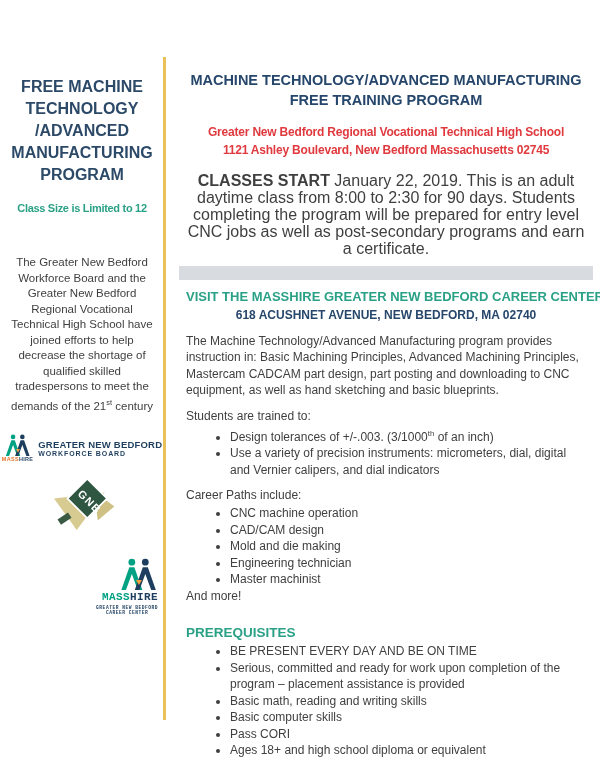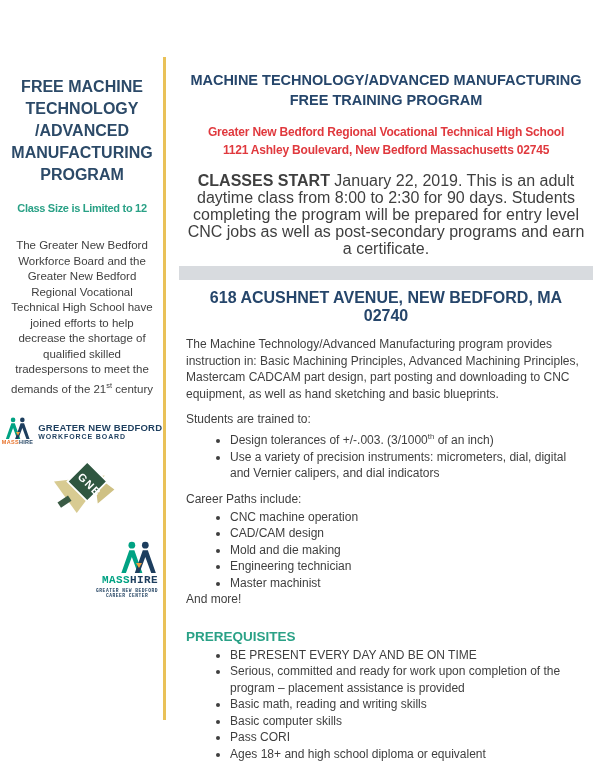--- a/index.html
+++ b/index.html
@@ -3,21 +3,21 @@
 <meta charset="utf-8">
 <style>
   html,body{margin:0;padding:0;background:#fff;}
   body{width:600px;height:776px;overflow:hidden;font-family:"Liberation Sans",sans-serif;}
   .page{position:relative;width:600px;height:776px;background:#ffffff;}
 
   
   .sidebar{position:absolute;left:6px;top:76px;width:152px;text-align:center;}
   .sb-title{color:#2c4a68;font-weight:bold;font-size:16px;line-height:22px;margin:0;}
   .sb-class{margin-top:16px;color:#2aa186;font-weight:bold;font-size:11px;letter-spacing:-0.3px;white-space:nowrap;}
-  .sb-about{margin:24px 0 0;color:#3f3f3f;font-size:11.5px;line-height:15.5px;}
+  .sb-about{margin:41px 0 0;color:#3f3f3f;font-size:11.5px;line-height:15.5px;}
   sup{font-size:0.65em;}
 
   .logo-wfb{margin-top:20px;display:flex;align-items:center;justify-content:center;gap:5px;}
   .logo-wfb .icon-col{display:flex;flex-direction:column;align-items:center;}
   .brand-sm{font-size:5.5px;font-weight:bold;letter-spacing:0.3px;line-height:6px;}
   .brand-mass-o{color:#e8722a;} .brand-mass-t{color:#00a283;} .brand-hire{color:#1d3e5e;}
   .wfb-text{text-align:left;color:#1d3e5e;}
   .wfb-line1{font-size:9.5px;font-weight:bold;letter-spacing:0.2px;white-space:nowrap;}
   .wfb-line2{font-size:7px;font-weight:bold;letter-spacing:0.9px;white-space:nowrap;}
 
@@ -33,21 +33,21 @@
   .main{position:absolute;left:186px;top:40px;width:400px;color:#3f3f3f;}
   .headline{margin:0;text-align:center;color:#e0393e;font-size:22px;font-weight:bold;line-height:28px;}
   .program-title{margin-top:30px;text-align:center;color:#26466b;font-weight:bold;font-size:14.5px;line-height:20px;}
   .school{margin-top:13px;text-align:center;color:#e0393e;font-weight:bold;font-size:12px;line-height:18px;letter-spacing:-0.2px;}
   .school div{white-space:nowrap;}
   .classes{margin:13px 0 0;font-size:16px;line-height:17px;text-align:center;}
   .classes b{color:#3f3f3f;}
   .gray-bar{margin-top:9px;margin-left:-7px;width:calc(100% + 14px);height:14px;background:#d8dbdf;}
   .visit{margin-top:9px;text-align:center;color:#2aa186;font-weight:bold;font-size:13px;line-height:16.5px;}
   .visit div{white-space:nowrap;}
-  .ccaddr{margin-top:2px;text-align:center;color:#26466b;font-weight:bold;font-size:16px;}
+  .ccaddr{margin-top:2px;text-align:center;color:#26466b;font-weight:bold;font-size:12px;}
   .program{margin:11px 0 0;font-size:12px;line-height:16.5px;}
   .lbl{margin:9px 0 0;font-size:12px;line-height:16px;}
   ul{margin:2px 0 0;padding:0 0 0 44px;list-style:disc;}
   li{font-size:12px;line-height:16.5px;color:#3f3f3f;}
   .more{margin:0;font-size:12px;line-height:16.5px;}
   .prereq-title{margin:20px 0 0;color:#2aa186;font-weight:bold;font-size:13.5px;line-height:17px;}
 </style>
 </head>
 <body>
 
@@ -115,20 +115,21 @@
     <div class="school">
       <div>Greater New Bedford Regional Vocational Technical High School</div>
       <div>1121 Ashley Boulevard, New Bedford Massachusetts 02745</div>
     </div>
 
     <p class="classes"><b>CLASSES START</b><span> January 22, 2019. This is an adult daytime class from 8:00 to 2:30 for 90 days. Students completing the program will be prepared for entry level CNC jobs as well as post-secondary programs and earn a certificate.</span></p>
 
     <div class="gray-bar"></div>
 
     <div class="visit">
+      <div>VISIT THE MASSHIRE GREATER NEW BEDFORD CAREER CENTER</div>
     </div>
     <div class="ccaddr">618 ACUSHNET AVENUE, NEW BEDFORD, MA 02740</div>
 
     <p class="program">The Machine Technology/Advanced Manufacturing program provides instruction in: Basic Machining Principles, Advanced Machining Principles, Mastercam CADCAM part design, part posting and downloading to CNC equipment, as well as hand sketching and basic blueprints.</p>
 
     <p class="lbl">Students are trained to:</p>
     <ul>
       <li><span>Design tolerances of +/-.003. (3/1000</span><sup>th</sup><span> of an inch)</span></li>
       <li>Use a variety of precision instruments: micrometers, dial, digital and Vernier calipers, and dial indicators</li>
     </ul>

